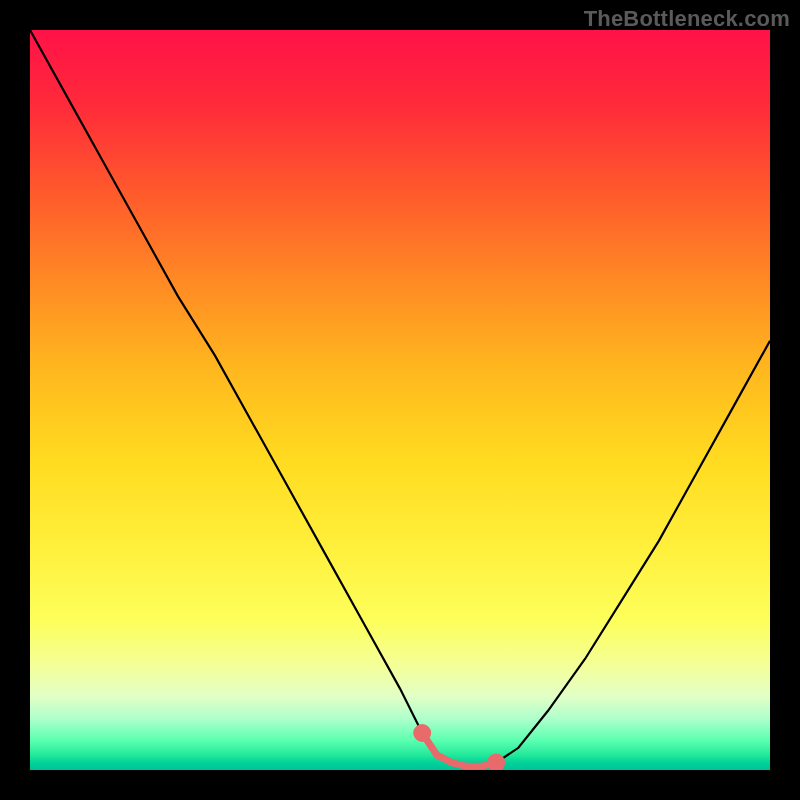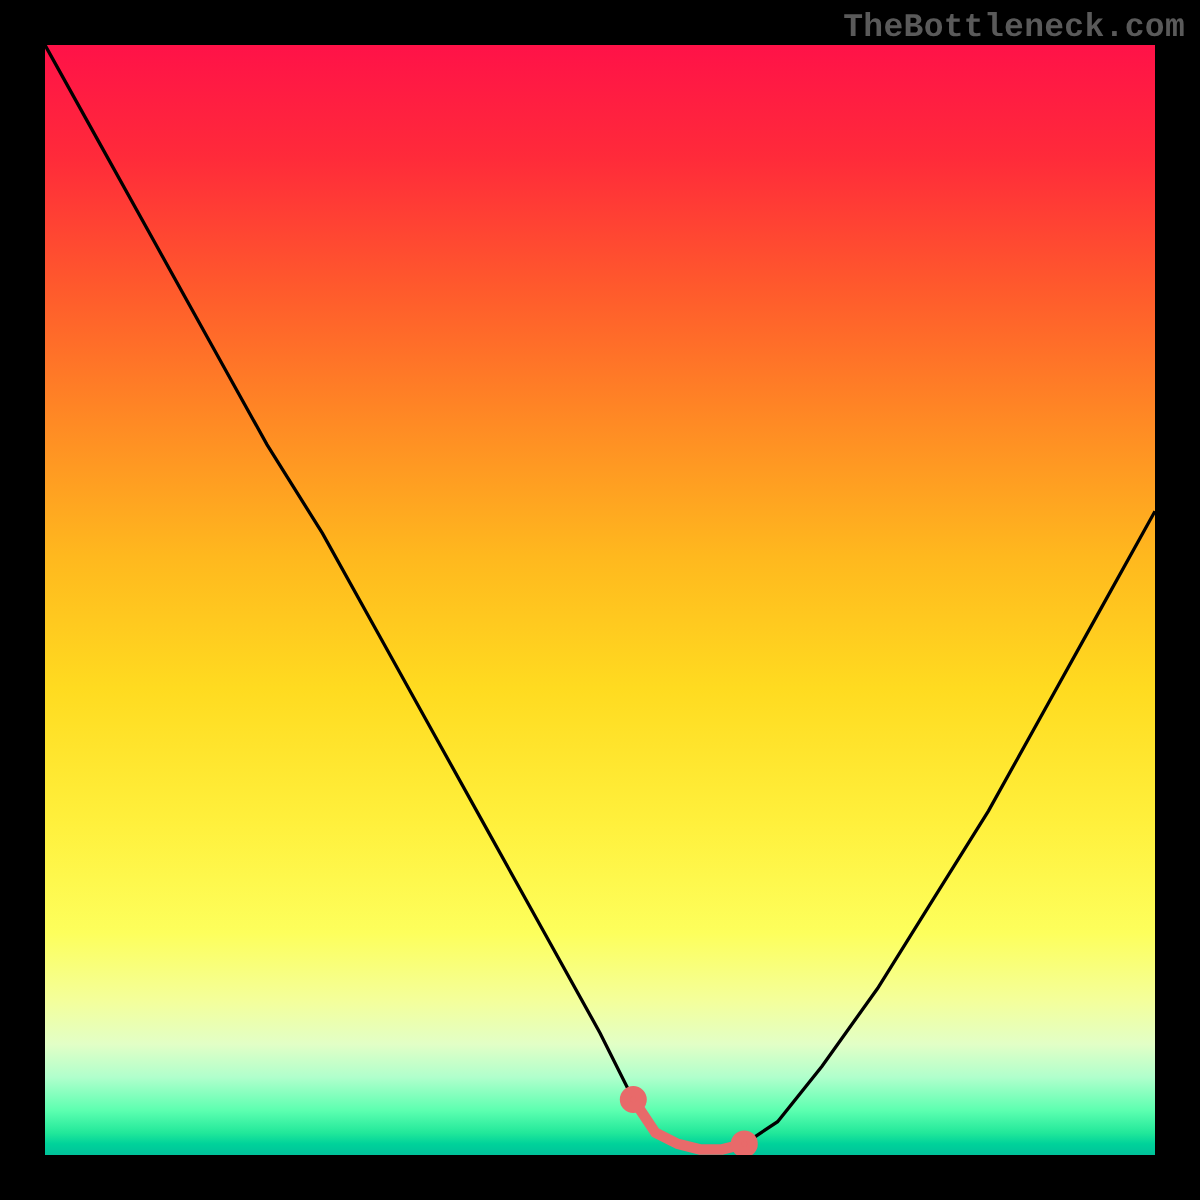--- a/index.html
+++ b/index.html
@@ -31,21 +31,21 @@
       #5cffb0 96%,
       #22e89a 98%,
       #00d29a 99%,
       #00c29a 100%
     );
   }
   .watermark {
     position: absolute;
     top: 6px;
     right: 10px;
-    font-family: Liberation Mono, monospace;
+    font-family: Liberation Sans, sans-serif;
     font-size: 22px;
     font-weight: 600;
     color: #5a5a5a;
     letter-spacing: 0.2px;
     user-select: none;
   }
   svg.curve {
     position: absolute;
     left: 0; top: 0;
     width: 100%; height: 100%;

